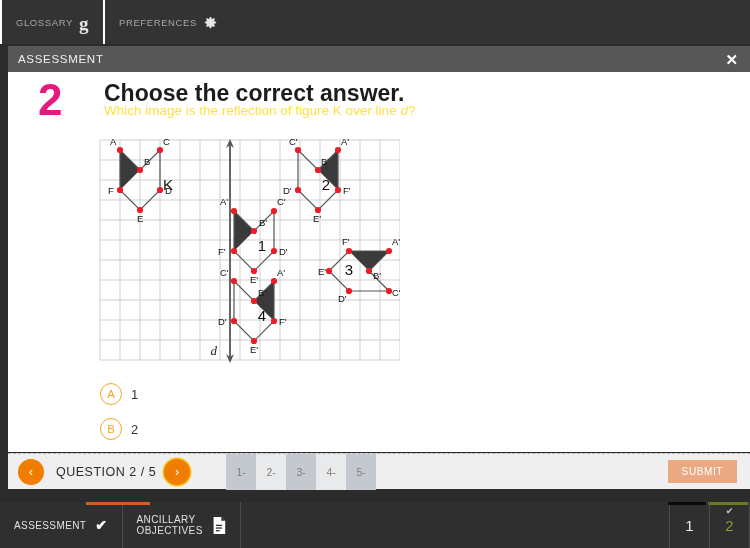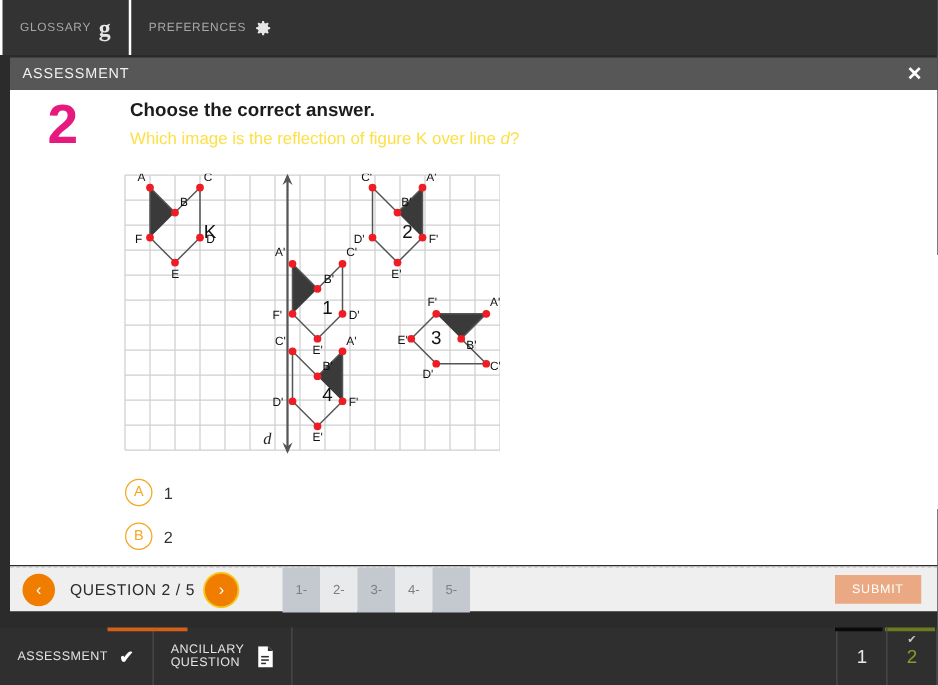--- a/index.html
+++ b/index.html
@@ -47,21 +47,21 @@
     position: absolute; left: 8px; top: 72px; width: 742px; height: 380px;
     background: #ffffff; overflow: hidden;
   }
   .qnum {
     position: absolute; left: 38px; top: 78px;
     color: #e5197e; font-size: 44px; font-weight: bold; line-height: 1;
     font-family: "Liberation Sans", sans-serif;
   }
   .qtitle {
     position: absolute; left: 104px; top: 80px;
-    color: #1c1c1c; font-size: 15px; font-weight: bold;
+    color: #1c1c1c; font-size: 23px; font-weight: bold;
   }
   .qprompt {
     position: absolute; left: 104px; top: 103px;
     color: #fde047; font-size: 13.5px;
   }
   .qprompt em { font-style: italic; }
 
   
   .figwrap { position: absolute; left: 99px; top: 139px; width: 301px; height: 225px; }
   .figwrap svg { display: block; }
@@ -330,21 +330,21 @@
 
 
     <div class="foot-item">
       <span>ASSESSMENT</span>
       <span class="check-ico">✔</span>
     </div>
 
     <div class="foot-item">
       <span class="two-line">
         <span>ANCILLARY</span><br>
-        <span>QUESTION</span>
+        <span>OBJECTIVES</span>
       </span>
       <svg class="doc-ico" viewBox="0 0 18 22">
         <path fill="#ffffff" d="M2 0h10l5 5v17H2z"></path>
         <path fill="#2f2f2f" d="M12 0v5h5z"></path>
         <rect x="5" y="10" width="8" height="1.6" fill="#2f2f2f"></rect>
         <rect x="5" y="13.5" width="8" height="1.6" fill="#2f2f2f"></rect>
         <rect x="5" y="17" width="5" height="1.6" fill="#2f2f2f"></rect>
       </svg>
     </div>
 

